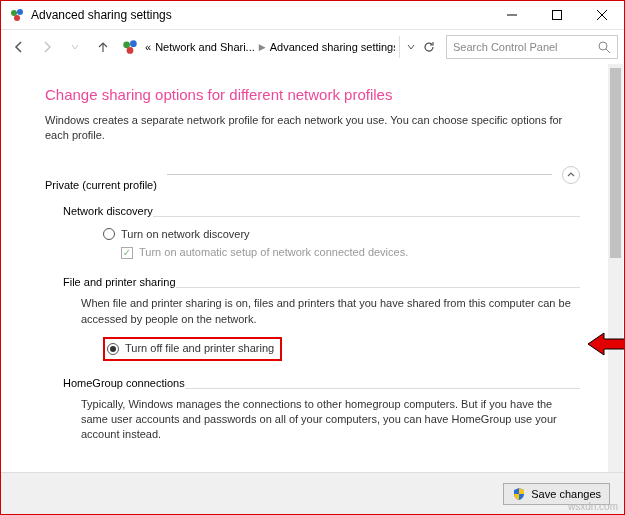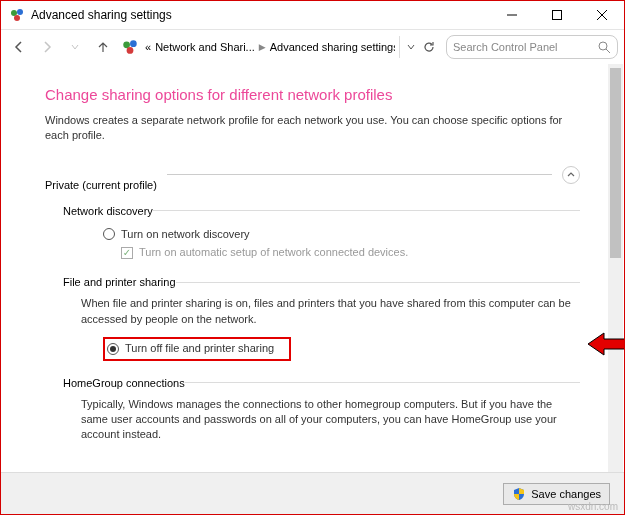--- a/index.html
+++ b/index.html
@@ -12,49 +12,49 @@
 .titlebar .win-btn svg { stroke: #000; }
 
 .navbar { height: 34px; display: flex; align-items: center; padding: 0 6px; gap: 4px; }
 .nav-arrow { width: 24px; height: 24px; display: flex; align-items: center; justify-content: center; color: #555; }
 .nav-arrow.disabled { color: #c5c5c5; }
 .nav-ticon { width: 18px; height: 18px; margin: 0 2px; }
 .breadcrumb { display: flex; align-items: center; gap: 4px; font-size: 11px; flex: 1; min-width: 0; overflow: hidden; }
 .breadcrumb .sep { color: #888; font-size: 9px; }
 .breadcrumb .bc-item { white-space: nowrap; cursor: pointer; }
 .refresh-area { display: flex; align-items: center; gap: 6px; border-left: 1px solid #ddd; padding: 0 6px; height: 22px; }
-.searchbox { width: 172px; height: 24px; border: 1px solid #ccc; border-radius: 8px; display: flex; align-items: center; padding: 0 6px; color: #888; font-size: 11px; }
+.searchbox { width: 172px; height: 24px; border: 1px solid #ccc; border-radius: 0; display: flex; align-items: center; padding: 0 6px; color: #888; font-size: 11px; }
 .searchbox span { flex: 1; }
 
 .content-wrap { position: relative; height: 409px; overflow: hidden; }
 .scrollbar-track { position: absolute; right: 1px; top: 0; width: 15px; height: 100%; background: #f0f0f0; }
 .scrollbar-thumb { position: absolute; left: 2px; top: 4px; width: 11px; height: 190px; background: #c1c1c1; }
 .content { padding: 22px 44px 10px 44px; height: 100%; overflow: hidden; }
 
 .heading { color: #ec4899; font-size: 15px; font-weight: 400; margin-bottom: 10px; }
 .subtext { font-size: 11px; color: #333; line-height: 1.35; margin-bottom: 16px; }
 
 .profile-row { display: flex; align-items: center; gap: 10px; margin-bottom: 14px; }
 .profile-row .profile-label { font-size: 11px; margin-top: 20px; }
 .profile-row .rule { flex: 1; height: 1px; background: #ccc; }
 .chev { width: 18px; height: 18px; border: 1px solid #ccc; border-radius: 50%; display: flex; align-items: center; justify-content: center; }
 
 .section { margin-left: 18px; margin-bottom: 16px; }
-.section-header { display: flex; align-items: center; gap: 0; margin-bottom: 8px; }
+.section-header { display: flex; align-items: flex-end; gap: 0; margin-bottom: 8px; }
 .section-header .st { font-size: 11px; }
 .section-header .rule { flex: 1; height: 1px; background: #dcdcdc; }
 .section-body { margin-left: 18px; font-size: 11px; color: #333; line-height: 1.4; }
 .radios { margin-top: 10px; margin-left: 22px; }
 .radio-row { display: flex; align-items: center; gap: 6px; margin-bottom: 3px; font-size: 11px; position: relative; }
 .radio { width: 12px; height: 12px; border: 1px solid #555; border-radius: 50%; display: inline-flex; align-items: center; justify-content: center; flex-shrink: 0; }
 .radio.checked::after { content: ""; width: 6px; height: 6px; background: #333; border-radius: 50%; }
 .checkbox-row { margin-left: 18px; display: flex; align-items: center; gap: 6px; color: #999; font-size: 11px; margin-bottom: 3px; }
 .checkbox { width: 12px; height: 12px; border: 1px solid #aaa; display: inline-flex; align-items: center; justify-content: center; color: #7db37d; font-size: 10px; flex-shrink: 0; }
 
-.highlight-box { border: 2px solid #e20000; padding: 2px 15px 2px 2px; display: inline-flex; align-items: center; gap: 6px; }
+.highlight-box { border: 2px solid #e20000; padding: 2px 6px 2px 2px; display: inline-flex; align-items: center; gap: 6px; }
 .arrow-callout { position: absolute; left: 100%; margin-left: 8px; top: -6px; }
 
 .footer { position: absolute; bottom: 0; left: 0; right: 0; height: 42px; background: #f0f0f0; border-top: 1px solid #ddd; display: flex; align-items: center; justify-content: flex-end; gap: 8px; padding: 0 14px; }
 .footer button { height: 22px; padding: 0 8px; font-size: 11px; background: #e9e9e9; border: 1px solid #adadad; cursor: pointer; display: flex; align-items: center; gap: 5px; }
 
 .watermark { position: absolute; bottom: 2px; right: 6px; font-size: 10px; color: #bbb; pointer-events: none; }
 </style>
 </head>
 <body>
 

